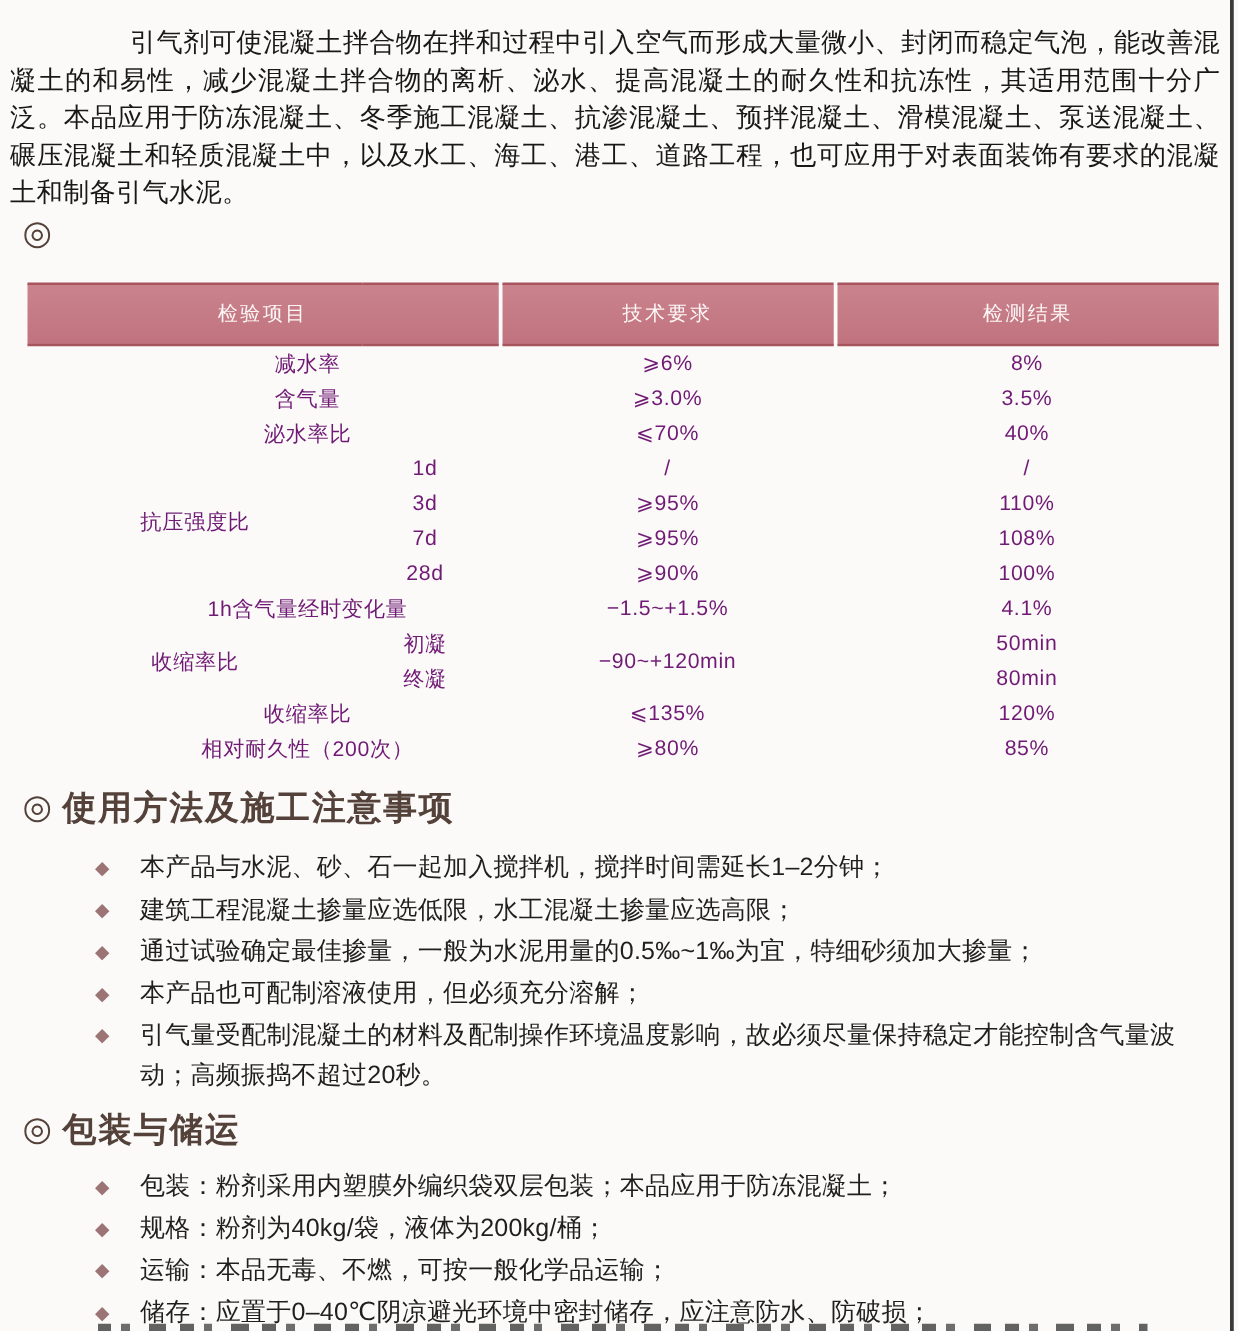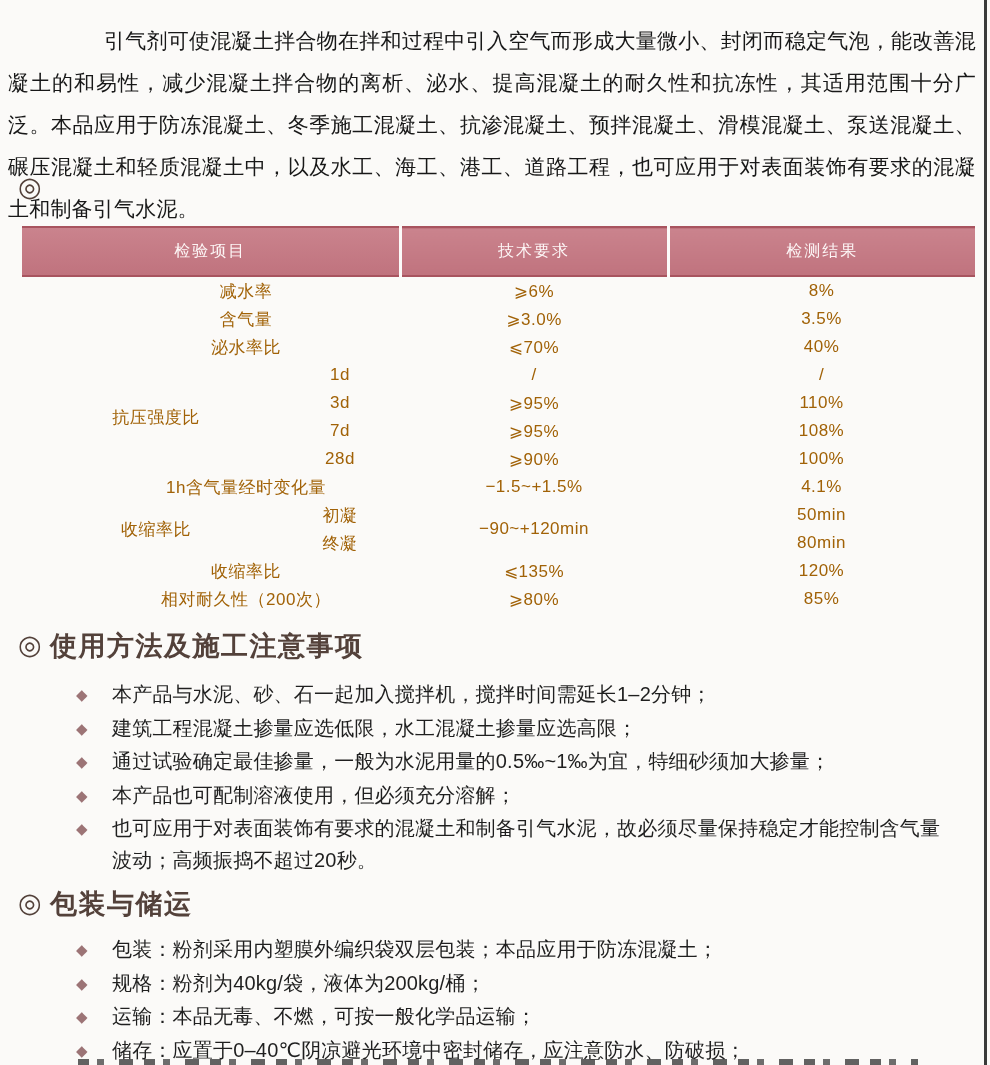--- a/index.html
+++ b/index.html
@@ -7,21 +7,21 @@
     width:990px;height:1065px;position:relative;overflow:hidden;
     background:#fbfaf8;
     font-family:"Liberation Sans","DejaVu Sans",sans-serif;
     color:#1d1d1d;
   }
   .page{position:absolute;inset:0;}
 
   
   .intro{
     position:absolute;top:20px;left:8px;width:968px;margin:0;
-    font-size:21px;line-height:42px;text-align:justify;text-indent:96px;
+    font-size:21px;line-height:30px;text-align:justify;text-indent:96px;
     color:#181818;letter-spacing:.2px;
   }
 
   
   .sec-h{
     position:absolute;left:18px;margin:0;
     font-size:27px;font-weight:bold;color:#53413a;letter-spacing:1.5px;
     display:flex;align-items:center;gap:7px;white-space:nowrap;
   }
   .sec-marker{font-size:27px;font-weight:bold;transform:translateY(-1px);}
@@ -35,21 +35,21 @@
     border-collapse:collapse;table-layout:fixed;
   }
   .props th{
     background:linear-gradient(#ca838d,#c0737e);
     color:#fdf6f6;font-weight:normal;font-size:16px;height:23px;
     border-top:2px solid #a8545f;border-bottom:2px solid #a8545f;
     padding:12px;letter-spacing:2px;
   }
   .props th.sep{border-left:3px solid #fcfbfa;}
   .props td{
-    height:28px;font-size:17px;text-align:center;color:#a16207;
+    height:28px;font-size:17px;text-align:center;color:#701a75;
     padding:0;vertical-align:middle;letter-spacing:.5px;
   }
   .props td.lbl{padding-left:70px;}   
   .props td.grp{padding-left:0;}
   .props td.sub{padding-right:10px;}
 
   
   .bullets{position:absolute;left:76px;width:872px;margin:0;padding:0;list-style:none;}
   .bullets li{display:flex;align-items:flex-start;margin-bottom:2px;font-size:20px;line-height:31.5px;color:#1f1f1f;}
   .bullets .dia{width:36px;flex:none;color:#9c7476;font-size:15px;line-height:31.5px;}
@@ -174,21 +174,21 @@
       <li>
         <span class="dia">◆</span>
         <span class="txt">通过试验确定最佳掺量，一般为水泥用量的0.5‰~1‰为宜，特细砂须加大掺量；</span>
       </li>
       <li>
         <span class="dia">◆</span>
         <span class="txt">本产品也可配制溶液使用，但必须充分溶解；</span>
       </li>
       <li>
         <span class="dia">◆</span>
-        <span class="txt">也可应用于对表面装饰有要求的混凝土和制备引气水泥，故必须尽量保持稳定才能控制含气量波动；高频振捣不超过20秒。</span>
+        <span class="txt">引气量受配制混凝土的材料及配制操作环境温度影响，故必须尽量保持稳定才能控制含气量波动；高频振捣不超过20秒。</span>
       </li>
     </ul>
 
   <h2 class="sec-h" id="h-packaging">
     <span class="sec-marker">◎</span>
     <span>包装与储运</span>
   </h2>
 
   <ul class="bullets" id="packaging-list">
       <li>

